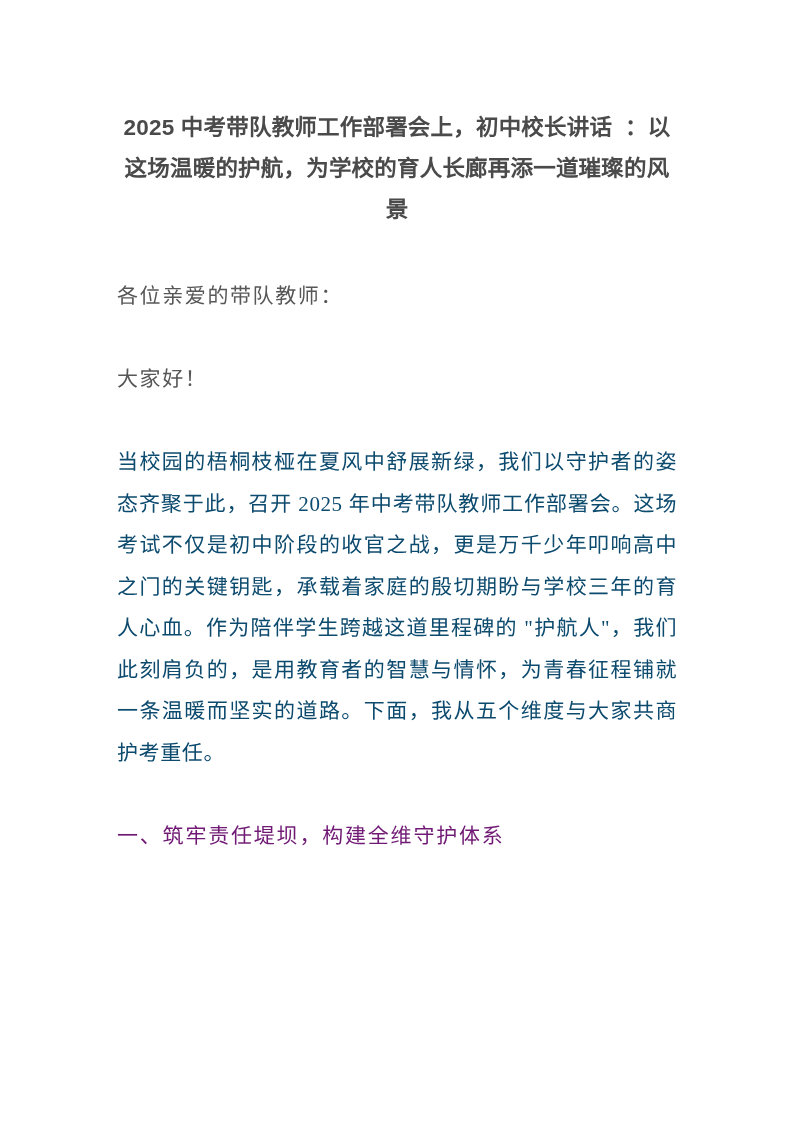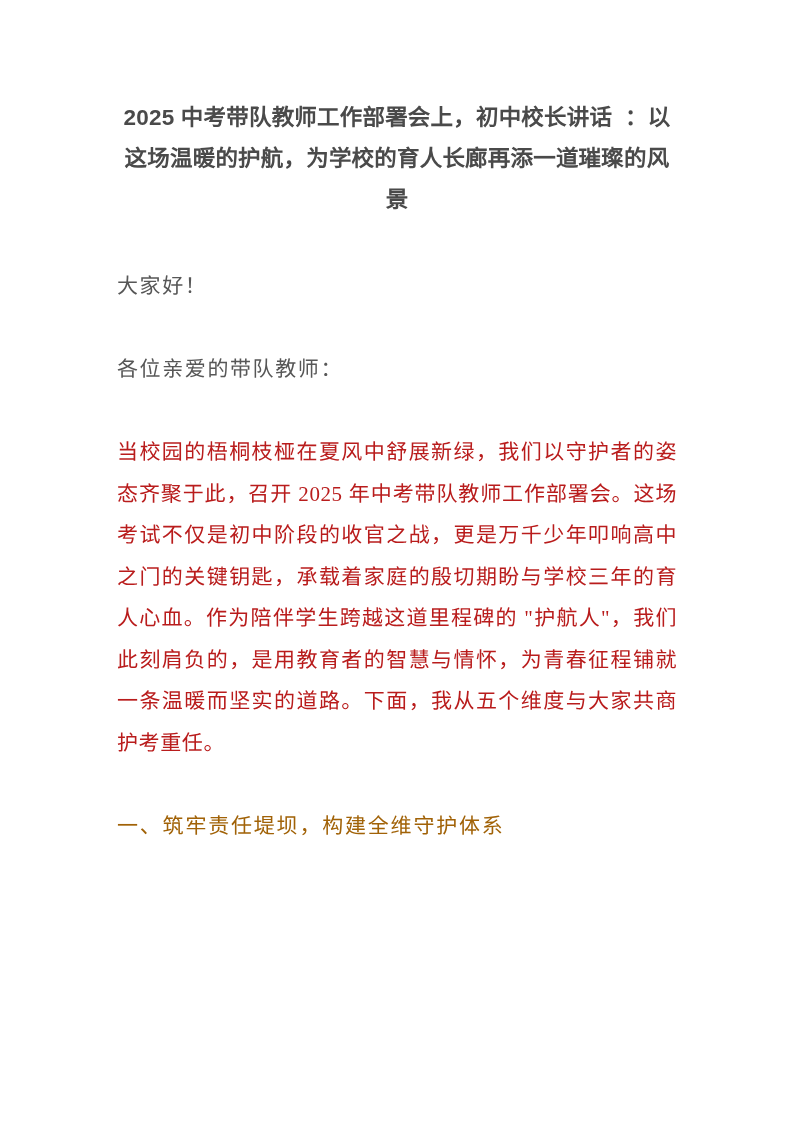--- a/index.html
+++ b/index.html
@@ -9,21 +9,21 @@
   }
 
   body {
     font-family: "Liberation Serif", "DejaVu Serif", serif;
   }
 
   .page {
     position: relative;
     width: 793px;
     height: 1069px;
-    margin: 2px auto;
+    margin: 12px auto;
     background: #ffffff;
     overflow: hidden;
     box-sizing: border-box;
   }
 
   .content {
     position: absolute;
     left: 117px;
     top: 95px;
     width: 560px;
@@ -78,24 +78,24 @@
 </head>
 <body>
 
 <div class="page" style="background: rgb(255, 255, 255);">
   <div class="content">
 
     <h1 class="doc-title" style="color: rgb(74, 74, 74);">2025 中考带队教师工作部署会上，初中校长讲话  ：以这场温暖的护航，为学校的育人长廊再添一道璀璨的风景</h1>
 
     <div class="body-block">
 
+      <p class="para salutation" style="color: rgb(87, 87, 87);">各位亲爱的带队教师：</p>
+
       <p class="para greeting" style="color: rgb(87, 87, 87);">大家好！</p>
 
-      <p class="para salutation" style="color: rgb(87, 87, 87);">各位亲爱的带队教师：</p>
+      <p class="para" style="color: #0c4a6e;">当校园的梧桐枝桠在夏风中舒展新绿，我们以守护者的姿态齐聚于此，召开 2025 年中考带队教师工作部署会。这场考试不仅是初中阶段的收官之战，更是万千少年叩响高中之门的关键钥匙，承载着家庭的殷切期盼与学校三年的育人心血。作为陪伴学生跨越这道里程碑的 "护航人"，我们此刻肩负的，是用教育者的智慧与情怀，为青春征程铺就一条温暖而坚实的道路。下面，我从五个维度与大家共商护考重任。</p>
 
-      <p class="para" style="color: #b91c1c;">当校园的梧桐枝桠在夏风中舒展新绿，我们以守护者的姿态齐聚于此，召开 2025 年中考带队教师工作部署会。这场考试不仅是初中阶段的收官之战，更是万千少年叩响高中之门的关键钥匙，承载着家庭的殷切期盼与学校三年的育人心血。作为陪伴学生跨越这道里程碑的 "护航人"，我们此刻肩负的，是用教育者的智慧与情怀，为青春征程铺就一条温暖而坚实的道路。下面，我从五个维度与大家共商护考重任。</p>
-
-      <p class="para heading" style="color: #a16207;">一、筑牢责任堤坝，构建全维守护体系</p>
+      <p class="para heading" style="color: #701a75;">一、筑牢责任堤坝，构建全维守护体系</p>
 
 
     </div>
   </div>
 </div>
 
 </body></html>

